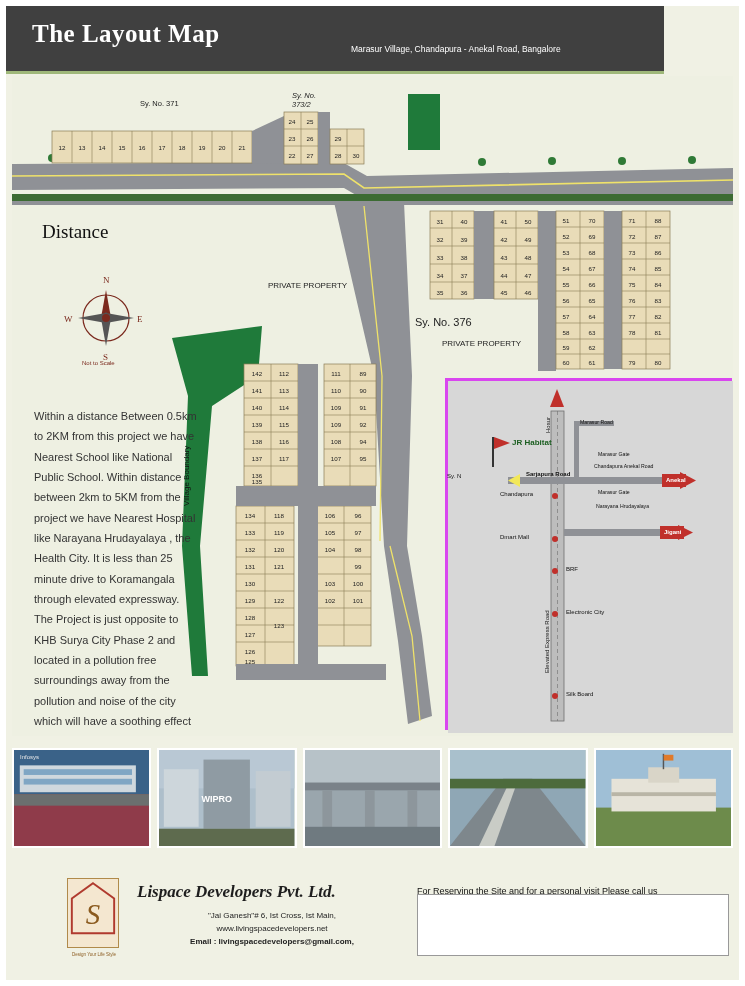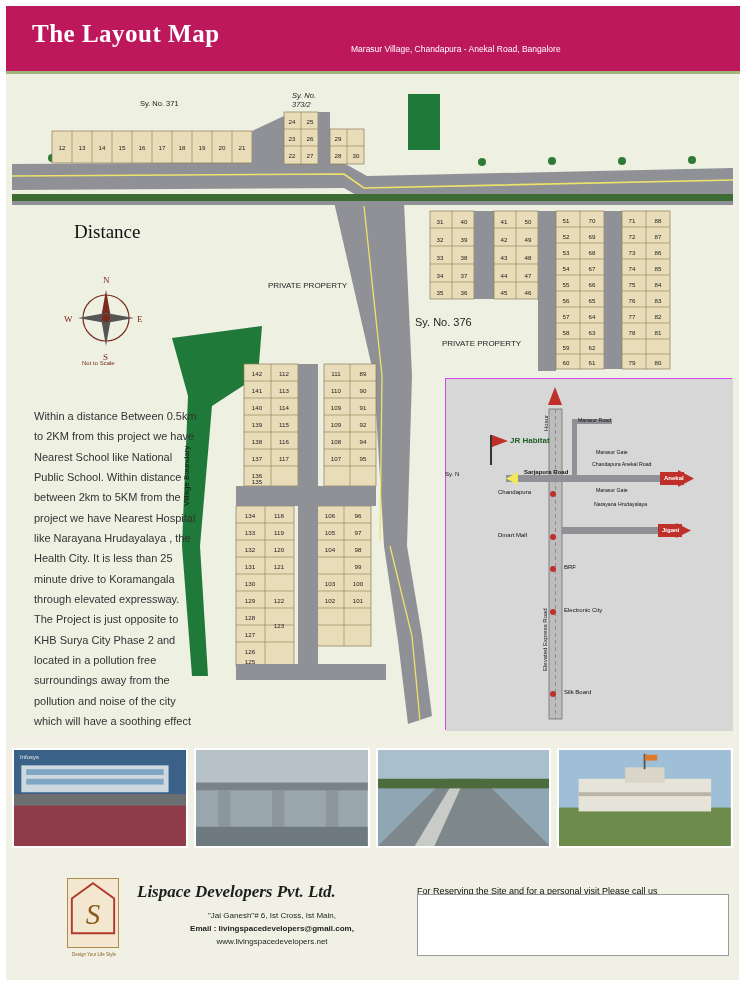--- a/index.html
+++ b/index.html
@@ -11,22 +11,22 @@
     overflow:hidden;
   }
   .page {
     position:relative;
     width:745px; height:986px;
     background:#f0f1e4;
     border:6px solid #ffffff;
   }
   
   .header {
-    position:absolute; left:0; top:0; width:734px; height:68px;
-    background:#be185d;
+    position:absolute; left:0; top:0; width:658px; height:68px;
+    background:#404040;
     border-bottom:3px solid #9fb87a;
   }
   .header .title {
     position:absolute; left:26px; top:14px;
     color:#ffffff; font-family:"Liberation Serif", serif;
     font-size:25px; font-weight:bold; letter-spacing:.5px;
   }
   .header .sy {
     position:absolute; left:340px; top:16px; width:360px;
     color:#ffffff; font-size:9.5px; text-align:left; line-height:1.35;
@@ -40,21 +40,21 @@
     position:absolute; left:6px; top:70px; width:721px; height:660px;
     background:#eef0e2;
     overflow:hidden;
   }
   svg.mapsvg { position:absolute; left:0; top:0; }
   .plotnum { font-family:"Liberation Sans", sans-serif; font-size:6.2px; fill:#222; text-anchor:middle; }
 
   
   .distance-h {
     position:absolute; left:30px; top:145px;
-    font-family:"Liberation Serif", serif; font-size:19px; color:#111;margin-left:32px;
+    font-family:"Liberation Serif", serif; font-size:19px; color:#111;
   }
   
   .compass { position:absolute; left:46px; top:196px; width:110px; height:110px; }
   .compass .notscale {
     position:absolute; left:24px; top:88px; font-size:6px; color:#7b2a1e;
   }
   
   .para {
     position:absolute; left:22px; top:330px; width:165px;
     font-size:11px; line-height:1.85; color:#333; text-align:left;
@@ -66,21 +66,21 @@
   .sy371 { position:absolute; left:128px; top:23px; font-size:7.5px; color:#222; }
   .sy3732 { position:absolute; left:280px; top:15px; font-size:7.5px; color:#222; line-height:1.25;font-style:italic;}
   .villbnd {
     position:absolute; left:170px; top:430px;
     font-size:8px; color:#111;
     transform:rotate(-90deg); transform-origin:left top; white-space:nowrap;
   }
   
   .locmap {
     position:absolute; left:433px; top:302px; width:287px; height:352px;
-    background:#d7d7d7; border:1px solid #d946ef;
+    background:#d7d7d7; border:3px solid #d946ef;
   }
   .locmap .lm-title {
     position:absolute; right:8px; top:6px;
     font-family:"Liberation Serif", serif; font-size:14px; color:#111;
   }
   .locmap .lm-lbl { position:absolute; font-size:6px; color:#111; }
   .locmap .lm-lbl.sm { font-size:5.2px; }
   .dot { position:absolute; width:6px; height:6px; border-radius:50%; background:#c0302b; }
 
   
@@ -536,20 +536,31 @@
         <rect x="6" y="16" width="120" height="28" fill="#cfd8de"></rect>
         <rect x="10" y="20" width="112" height="6" fill="#7fa6c4"></rect>
         <rect x="10" y="30" width="112" height="6" fill="#7fa6c4"></rect>
         <rect x="0" y="46" width="140" height="54" fill="#8f3b4a"></rect>
         <rect x="0" y="46" width="140" height="12" fill="#6b6f6f"></rect>
       </svg>
       <span style="position:absolute;left:6px;top:4px;font-size:6px;color:#e8e8e8;">Infosys</span>
     </div>
     <div class="photo">
       <svg width="100%" height="100%" viewBox="0 0 140 100" preserveAspectRatio="none">
+        <rect width="140" height="100" fill="#aebfcb"></rect>
+        <rect x="0" y="0" width="140" height="40" fill="#b9c8d4"></rect>
+        <rect x="5" y="20" width="36" height="60" fill="#cdd6db"></rect>
+        <rect x="46" y="10" width="48" height="72" fill="#8f9ba3"></rect>
+        <rect x="100" y="22" width="36" height="58" fill="#c3ccd2"></rect>
+        <rect x="0" y="82" width="140" height="18" fill="#5e6b4e"></rect>
+      </svg>
+      <span style="position:absolute;left:42px;top:44px;font-size:9px;font-weight:bold;color:#fff;">WIPRO</span>
+    </div>
+    <div class="photo">
+      <svg width="100%" height="100%" viewBox="0 0 140 100" preserveAspectRatio="none">
         <rect width="140" height="100" fill="#9aa6ad"></rect>
         <rect x="0" y="0" width="140" height="34" fill="#b7c2c8"></rect>
         <rect x="0" y="34" width="140" height="8" fill="#7a8289"></rect>
         <rect x="18" y="42" width="10" height="58" fill="#8d969c"></rect>
         <rect x="62" y="42" width="10" height="58" fill="#8d969c"></rect>
         <rect x="106" y="42" width="10" height="58" fill="#8d969c"></rect>
         <rect x="0" y="80" width="140" height="20" fill="#6f7a80"></rect>
       </svg>
     </div>
     <div class="photo">
@@ -578,20 +589,20 @@
     <div class="logo">
       <svg width="100%" height="100%" viewBox="0 0 52 70">
         <polygon points="26,4 48,20 48,56 4,56 4,20" fill="none" stroke="#b03a2e" stroke-width="2"></polygon>
         <text x="26" y="46" font-size="30" font-family="Liberation Serif, serif" font-style="italic" text-anchor="middle" fill="#8a5a1e">S</text>
       </svg>
       <div style="position:absolute;left:0;bottom:-10px;width:52px;text-align:center;font-size:4.5px;color:#8a5a1e;">Design Your Life Style</div>
     </div>
     <div class="brand">Lispace Developers Pvt. Ltd.</div>
     <div class="addr2">
       <div>"Jai Ganesh"# 6, Ist Cross, Ist Main,</div>
+      <div>www.livingspacedevelopers.net</div>
       <div style="font-weight:bold;">Email : livingspacedevelopers@gmail.com,</div>
-      <div>www.livingspacedevelopers.net</div>
     </div>
     <div class="reserve">For Reserving the Site and for a personal visit Please call us</div>
     <div class="reservebox"></div>
   </div>
 
 </div>
 
 </body></html>

